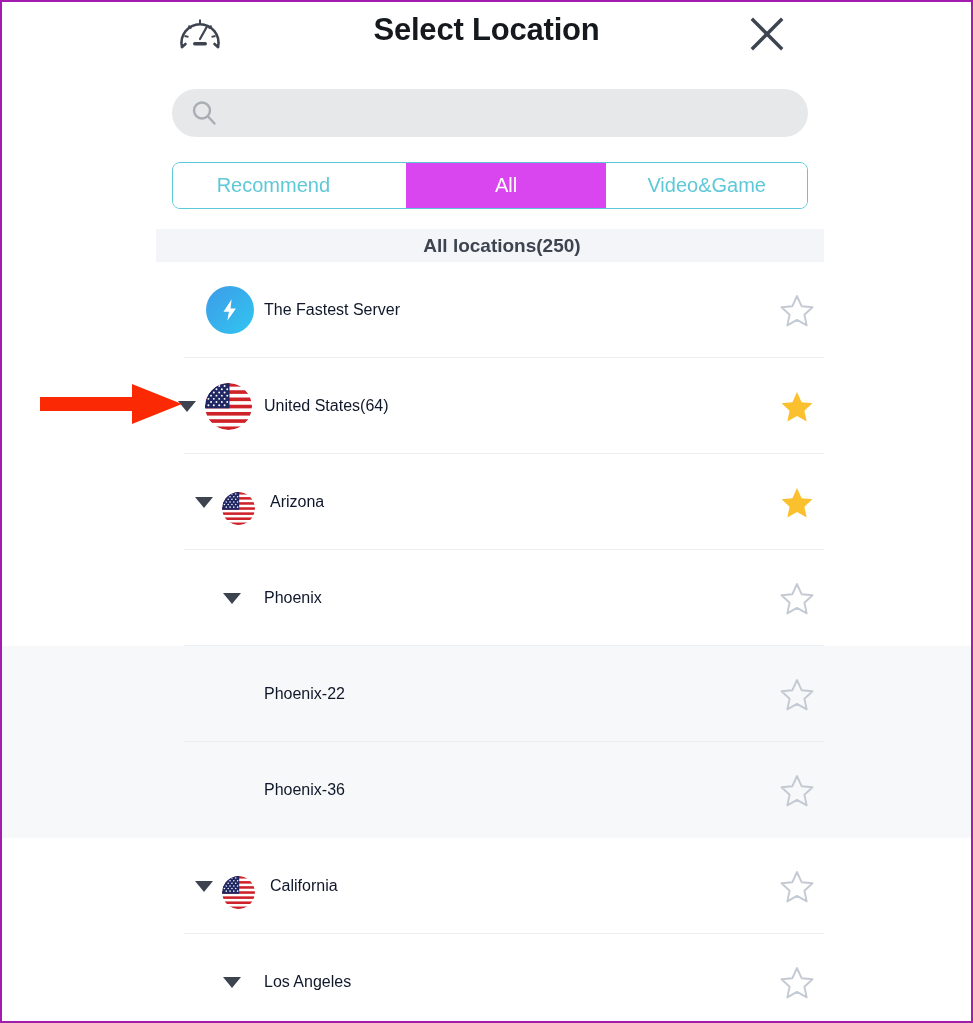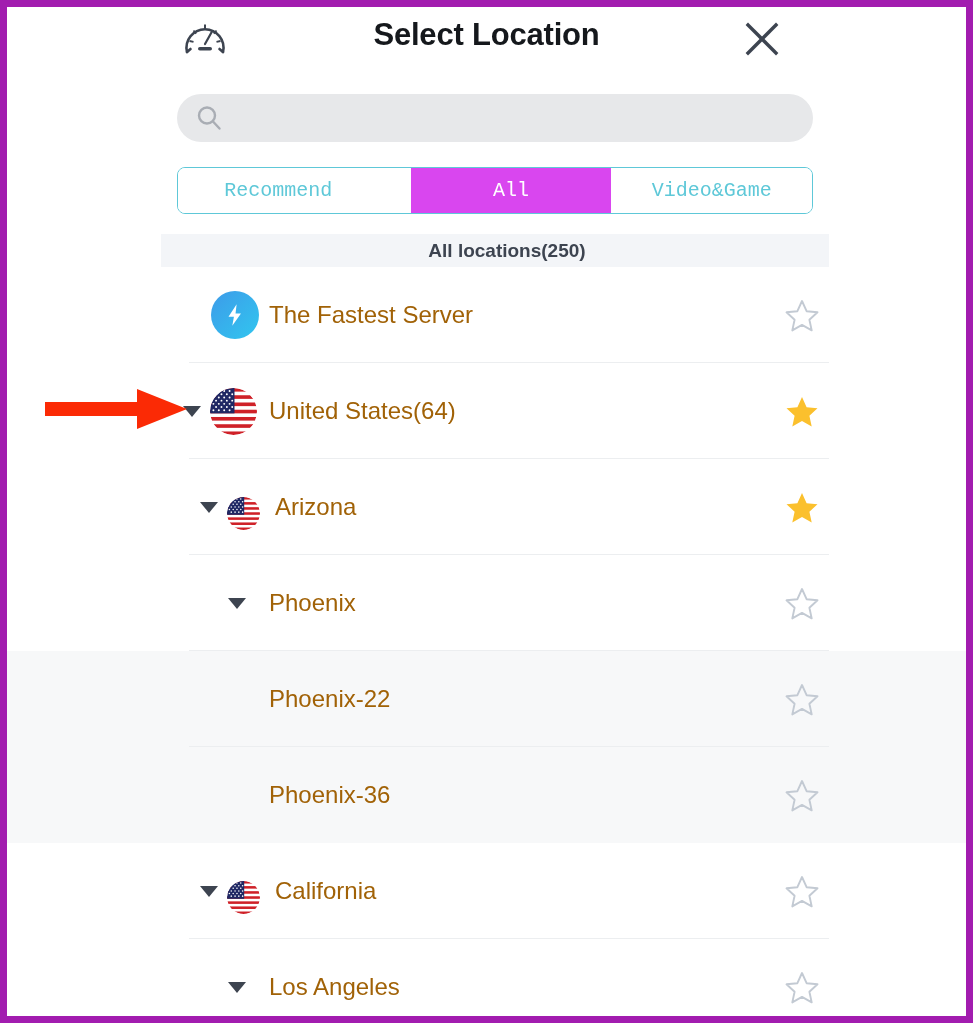--- a/index.html
+++ b/index.html
@@ -10,21 +10,21 @@
     background: #ffffff;
     font-family: "Liberation Sans", sans-serif;
     overflow: hidden;
   }
 
   #frame {
     position: relative;
     width: 973px;
     height: 1023px;
     background: #ffffff;
-    border: 7px solid #a21caf;
+    border: 2px solid #a21caf;
     overflow: hidden;
   }
 
   
   #header {
     position: relative;
     height: 63px;
     background: #ffffff;
     display: flex;
     align-items: center;
@@ -99,21 +99,20 @@
     position: absolute;
     left: 170px;
     top: 160px;
     width: 636px;
     height: 47px;
     border: 1.6px solid #5ec8d8;
     border-radius: 8px;
     display: flex;
     overflow: hidden;
     background: #ffffff;
-    font-family: Liberation Mono, monospace;
   }
 
   .tab {
     flex: 1 1 0;
     display: flex;
     align-items: center;
     justify-content: center;
     font-size: 20px;
     color: #5ec8d8;
     cursor: pointer;
@@ -181,22 +180,22 @@
 
   .flag {
     position: absolute;
     border-radius: 50%;
     overflow: hidden;
     background: #ffffff;
   }
 
   .row-label {
     position: absolute;
-    font-size: 24px;
-    color: #a16207;
+    font-size: 16px;
+    color: #0f172a;
     white-space: nowrap;
   }
 
   .star {
     position: absolute;
     right: 160px;
     top: 31px;
     width: 36px;
     height: 36px;
     cursor: pointer;

